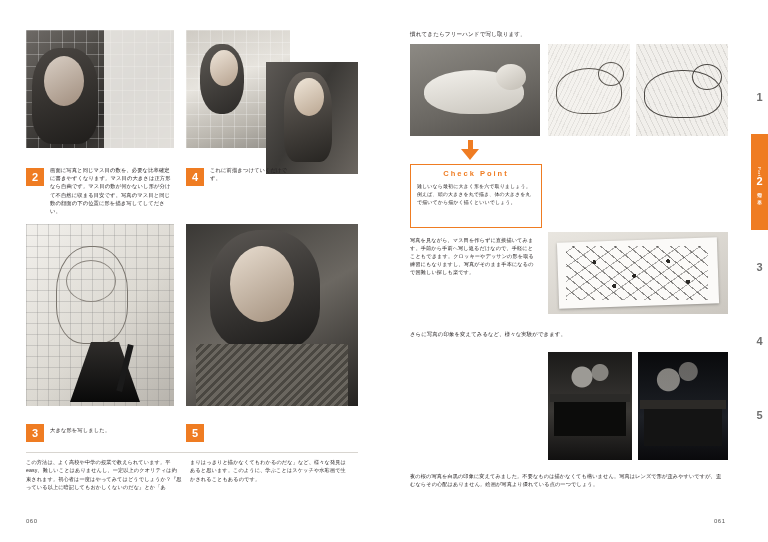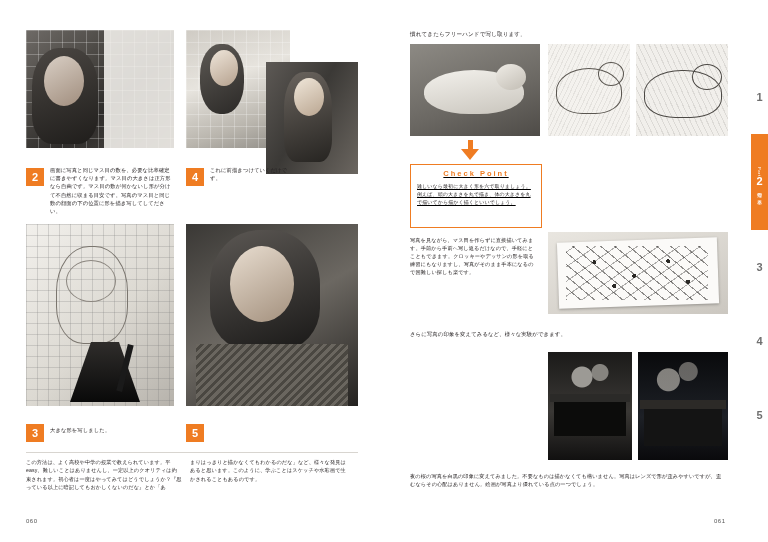--- a/index.html
+++ b/index.html
@@ -136,21 +136,21 @@
     <div class="photo" style="left:252px;top:44px;width:92px;height:92px;background:#f1efeb;">
       <div style="position:absolute;left:8px;top:26px;width:76px;height:46px;border-radius:48% 48% 40% 40%;
                   border:1.2px solid #4c4945;"></div>
       <div style="position:absolute;left:56px;top:20px;width:28px;height:24px;border-radius:50%;border:1.2px solid #4c4945;"></div>
       <div style="position:absolute;inset:0;background:repeating-linear-gradient(65deg,rgba(70,67,63,.12) 0 1px,transparent 1px 5px);"></div>
     </div>
 
     <div class="arrow-stem" style="left:84px;top:140px;width:5px;height:10px;"></div>
     <div class="arrow-down" style="left:77px;top:149px;"></div>
 
-    <div class="checkbox-orange" style="left:26px;top:164px;width:130px;height:62px;text-decoration:underline;">
+    <div class="checkbox-orange" style="left:26px;top:164px;width:130px;height:62px;">
       <div class="check-title" style="margin-top:4px;">Check Point</div>
       <div class="jp" style="margin:4px 6px 0 6px;font-size:5px;line-height:1.6;">難しいなら最初に大きく形を六で取りましょう。例えば、頭の大きさを丸で描き、体の大きさを丸で描いてから描かく描くといいでしょう。</div>
     </div>
 
     <div class="jp" style="position:absolute;left:26px;top:236px;width:128px;font-size:5.2px;">写真を見ながら、マス目を作らずに直接描いてみます。手前から手前へ写し返るだけなので、手軽にとこともできます。クロッキーやデッサンの形を取る練習にもなりますし、写真がそのまま手本になるので困難しい探しも楽です。</div>
 
     <div class="photo" style="left:164px;top:232px;width:180px;height:82px;background:linear-gradient(160deg,#e9e6e0,#cbc7c0);">
       <div style="position:absolute;left:10px;top:8px;width:160px;height:66px;background:#fbfaf8;transform:rotate(-2deg);
                   box-shadow:0 1px 3px rgba(0,0,0,.3);"></div>
       <div style="position:absolute;left:18px;top:14px;width:142px;height:54px;

